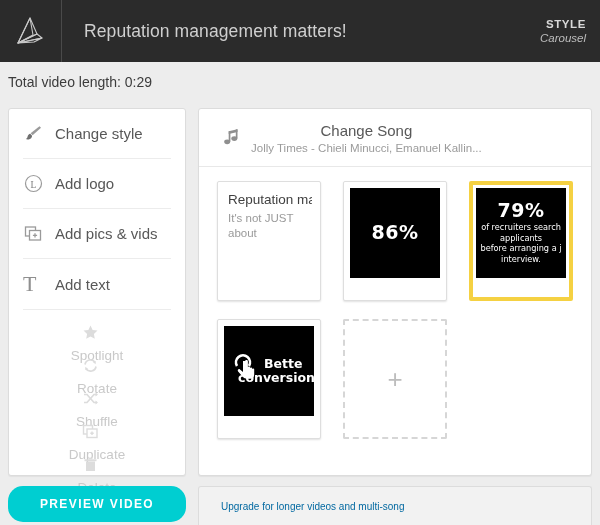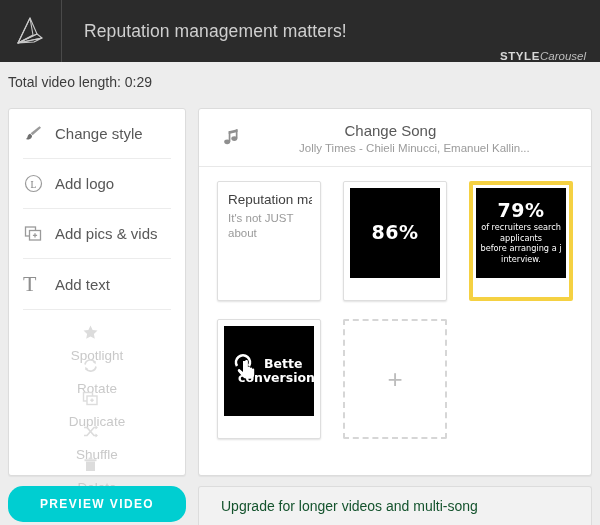--- a/index.html
+++ b/index.html
@@ -21,21 +21,21 @@
     display: flex; align-items: center; justify-content: center;
     border-right: 1px solid #4a4a4a;
   }
   .logo-cell svg { display: block; }
   .topbar-title {
     flex: 1; display: flex; align-items: center;
     padding-left: 22px;
     color: #cfcfcf; font-size: 17.5px; letter-spacing: .1px;
   }
   .style-box {
-    display: flex; flex-direction: row; align-items: flex-end;
+    display: flex; flex-direction: column; align-items: flex-end;
     justify-content: center; padding-right: 14px; text-align: center; margin-left: 33px;
   }
   .style-label {
     color: #d9d9d9; font-size: 11.5px; font-weight: bold; letter-spacing: .6px;
   }
   .style-value {
     color: #bdbdbd; font-size: 11.5px; font-style: italic; margin-top: 2px;
   }
 
   
@@ -85,21 +85,21 @@
     background: #fff; border: 1px solid #dcdcdc; border-radius: 3px;
     box-shadow: 0 1px 1px rgba(0,0,0,.05); overflow: hidden;
   }
   .song-row {
     height: 58px; display: flex; align-items: center;
     padding: 0 0 0 12px; border-bottom: 1px solid #e8e8e8;
   }
   .song-icon { width: 40px; flex: 0 0 40px; display: flex; align-items: center; justify-content: center; }
   .song-text { display: flex; flex-direction: column; justify-content: center; align-items: center; }
   .song-title { font-size: 15px; color: #585858; margin-bottom: 3px; }
-  .song-sub { font-size: 11.5px; color: #9b9b9b; margin-left: 48px; }
+  .song-sub { font-size: 11.5px; color: #9b9b9b; }
 
   .cards {
     display: flex; flex-wrap: wrap; padding: 14px 0 0 18px; gap: 18px 22px;
   }
 
   .card {
     width: 104px; height: 120px; background: #fff;
     border: 1px solid #dedede; border-radius: 2px;
     box-shadow: 0 1px 2px rgba(0,0,0,.12);
     padding: 6px; position: relative; overflow: hidden;
@@ -146,21 +146,21 @@
   }
   .addslot .plus { color: #bdbdbd; font-size: 26px; line-height: 1; font-weight: 300; }
 
   
   .upgrade {
     position: absolute; left: 198px; top: 486px; width: 394px; height: 39px;
     background: #f2f2f2; border: 1px solid #dcdcdc; border-bottom: none;
     border-radius: 3px 3px 0 0; display: flex; align-items: center;
     padding-left: 22px;
   }
-  .upgrade span { font-size: 14px; color: #14532d; }
+  .upgrade span { font-size: 10px; color: #0369a1; }
 </style>
 </head>
 <body>
 
 <div id="app">
 
   <div class="topbar">
     <div class="logo-cell">
       <span>
         <svg width="34" height="34" viewBox="0 0 34 34">
@@ -243,38 +243,38 @@
           <path d="M11.8 6 L14.9 5.2 L14.6 8.3 Z" fill="#dcdcdc"></path>
           <path d="M7.2 13 L4.1 13.8 L4.4 10.7 Z" fill="#dcdcdc"></path>
         </svg>
       </span>
       <span class="side-label">Rotate</span>
     </div>
 
     <div class="side-item small no-rule">
       <span class="side-icon">
         <svg width="19" height="19" viewBox="0 0 19 19">
-          <rect x="2.5" y="3.5" width="9" height="8.5" fill="none" stroke="#dcdcdc" stroke-width="1.4"></rect>
-          <rect x="6" y="7" width="10" height="8.5" fill="#fff" stroke="#dcdcdc" stroke-width="1.4"></rect>
-          <path d="M11 9.6 v3.4 M9.3 11.3 h3.4" stroke="#dcdcdc" stroke-width="1.4"></path>
-        </svg>
-      </span>
-      <span class="side-label">Duplicate</span>
-    </div>
-
-    <div class="side-item small no-rule">
-      <span class="side-icon">
-        <svg width="19" height="19" viewBox="0 0 19 19">
           <path d="M3 5.5 h3 L13 13.5 h3" fill="none" stroke="#dcdcdc" stroke-width="1.7"></path>
           <path d="M3 13.5 h3 L13 5.5 h3" fill="none" stroke="#dcdcdc" stroke-width="1.7"></path>
           <path d="M14.5 3.5 L17 5.5 L14.5 7.5 Z" fill="#dcdcdc"></path>
           <path d="M14.5 11.5 L17 13.5 L14.5 15.5 Z" fill="#dcdcdc"></path>
         </svg>
       </span>
       <span class="side-label">Shuffle</span>
+    </div>
+
+    <div class="side-item small no-rule">
+      <span class="side-icon">
+        <svg width="19" height="19" viewBox="0 0 19 19">
+          <rect x="2.5" y="3.5" width="9" height="8.5" fill="none" stroke="#dcdcdc" stroke-width="1.4"></rect>
+          <rect x="6" y="7" width="10" height="8.5" fill="#fff" stroke="#dcdcdc" stroke-width="1.4"></rect>
+          <path d="M11 9.6 v3.4 M9.3 11.3 h3.4" stroke="#dcdcdc" stroke-width="1.4"></path>
+        </svg>
+      </span>
+      <span class="side-label">Duplicate</span>
     </div>
 
     <div class="side-item small no-rule">
       <span class="side-icon">
         <svg width="19" height="19" viewBox="0 0 19 19">
           <rect x="5" y="6.5" width="9" height="9.5" fill="#dcdcdc"></rect>
           <rect x="3.5" y="4.3" width="12" height="1.9" fill="#dcdcdc"></rect>
           <rect x="7.6" y="2.6" width="3.8" height="1.6" fill="#dcdcdc"></rect>
         </svg>
       </span>

